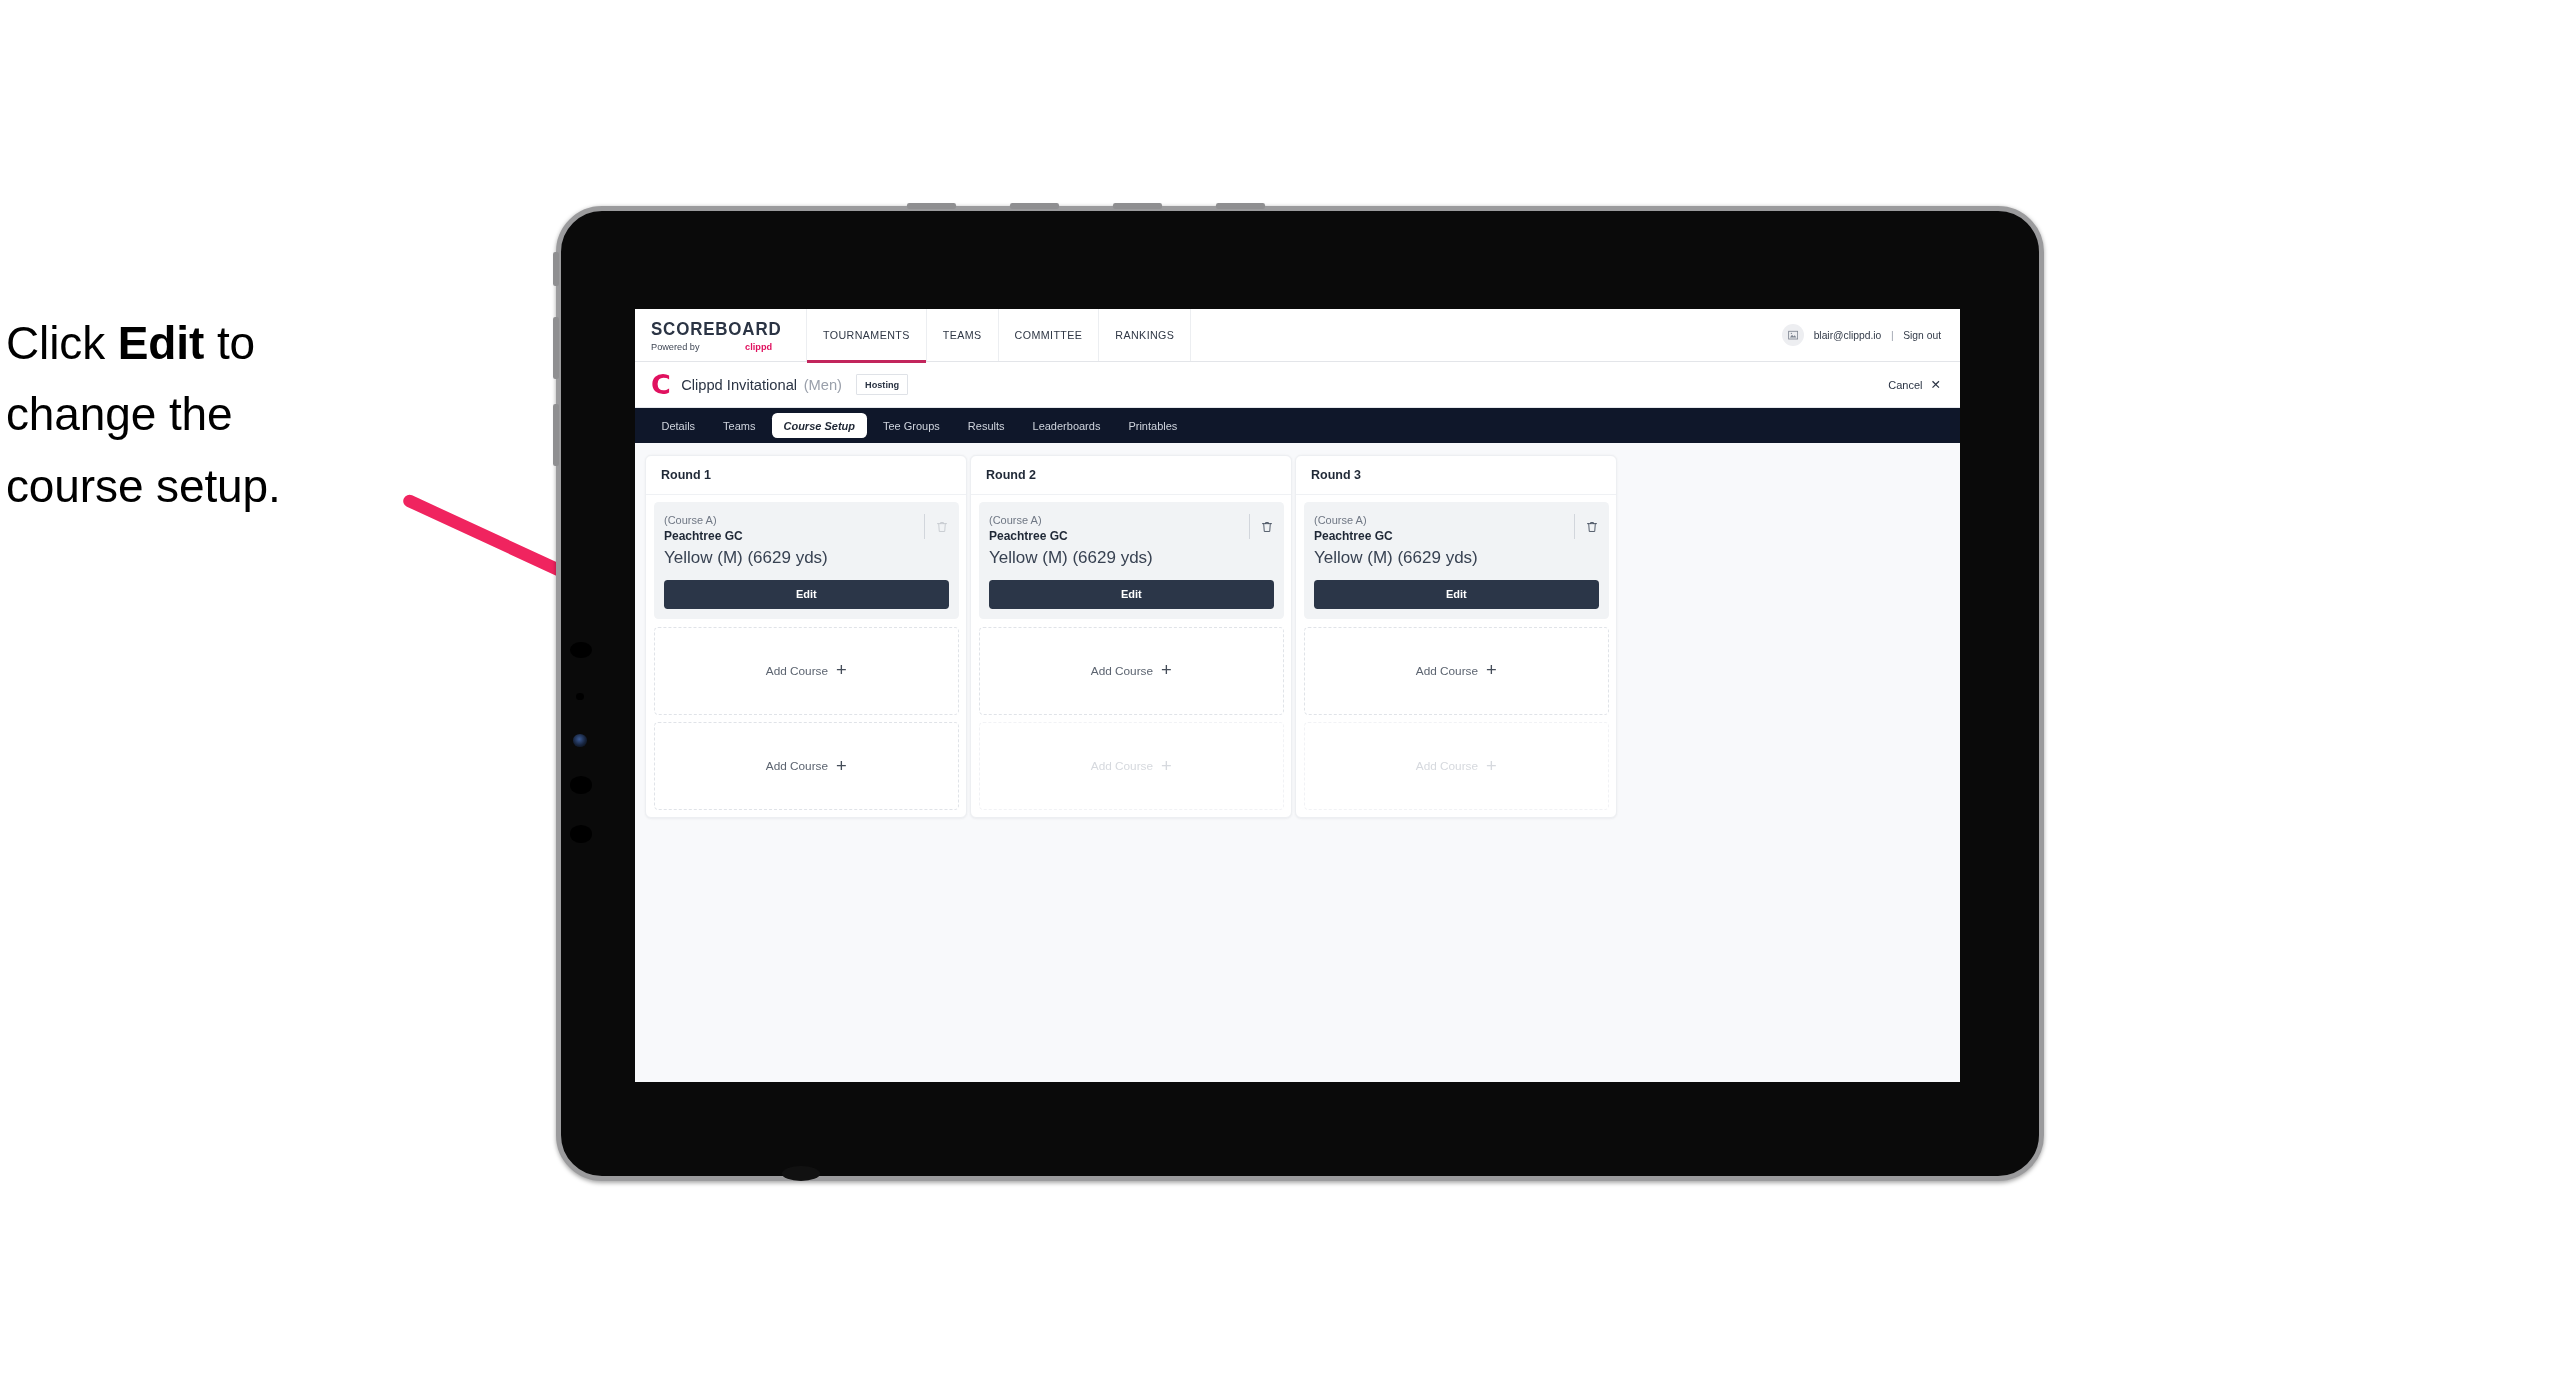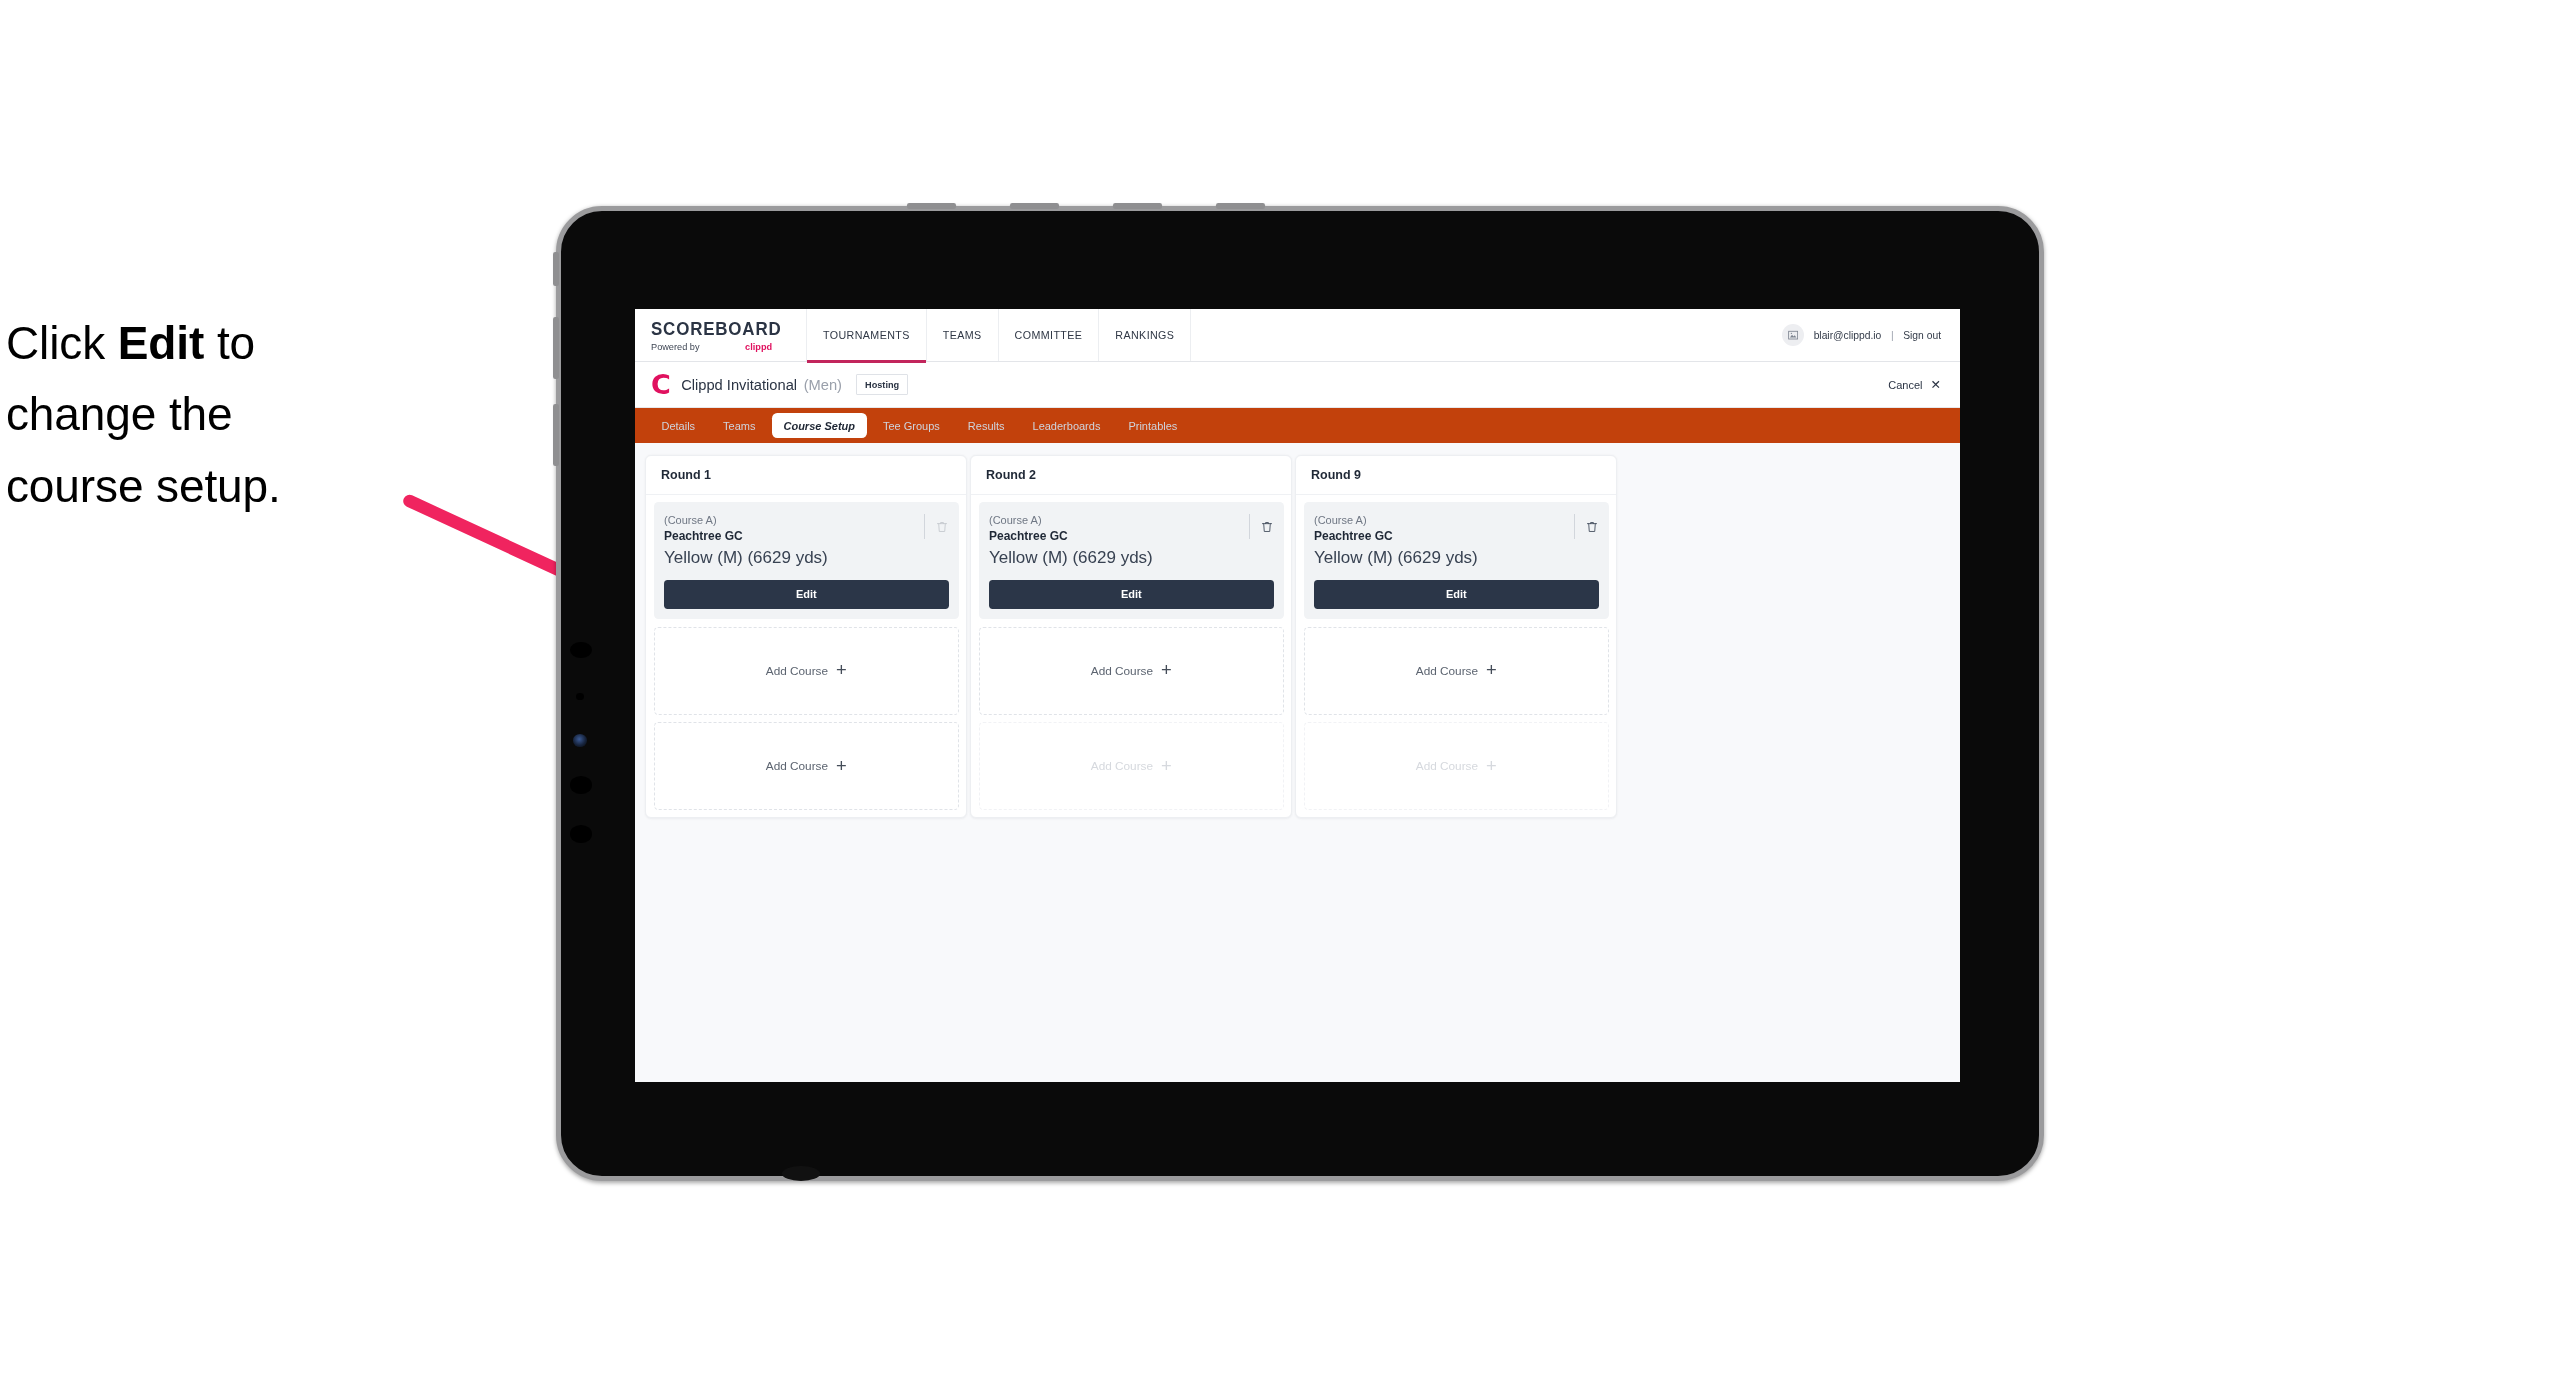--- a/index.html
+++ b/index.html
@@ -176,21 +176,21 @@
     margin-left: auto;
     display: flex; align-items: center; gap: 8px;
     font-size: 11px; color: #2b3444;
     cursor: pointer;
   }
   #cancel-x { font-size: 12.5px; }
 
   
   #subnav {
     height: 35px;
-    background: #c2410c;
+    background: #0f172a;
     display: flex; align-items: center;
     padding-left: 14.7px;
     gap: 4.4px;
   }
   .subnav-item {
     font-size: 11px;
     color: #cfd4dd;
     padding: 6.6px 11.8px;
     border-radius: 5.2px;
     cursor: pointer;
@@ -409,21 +409,21 @@
             <span class="plus">+</span>
           </div>
           <div class="add-slot muted">
             <span>Add Course</span>
             <span class="plus">+</span>
           </div>
         </div>
       </div>
 
       <div class="round-col">
-        <div class="round-head">Round 9</div>
+        <div class="round-head">Round 3</div>
         <div class="round-body">
           <div class="course-card">
             <div class="card-actions">
               <div class="vrule"></div>
               <div class="trash-btn">
                 <svg viewBox="0 0 20 20">
                   <path d="M3.5 5.2h13M8 5.2V3.6h4v1.6M5.3 5.2l.8 11.2h7.8l.8-11.2" fill="none" stroke="#46505f" stroke-width="1.3" stroke-linecap="round" stroke-linejoin="round"></path>
                 </svg>
               </div>
             </div>

